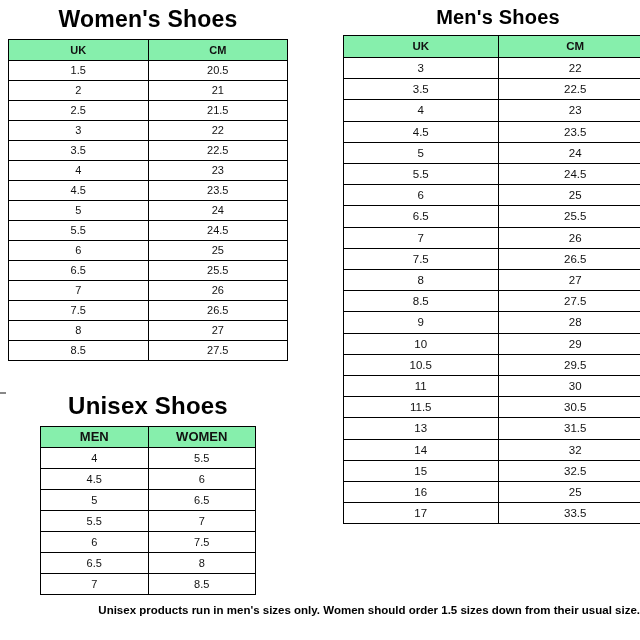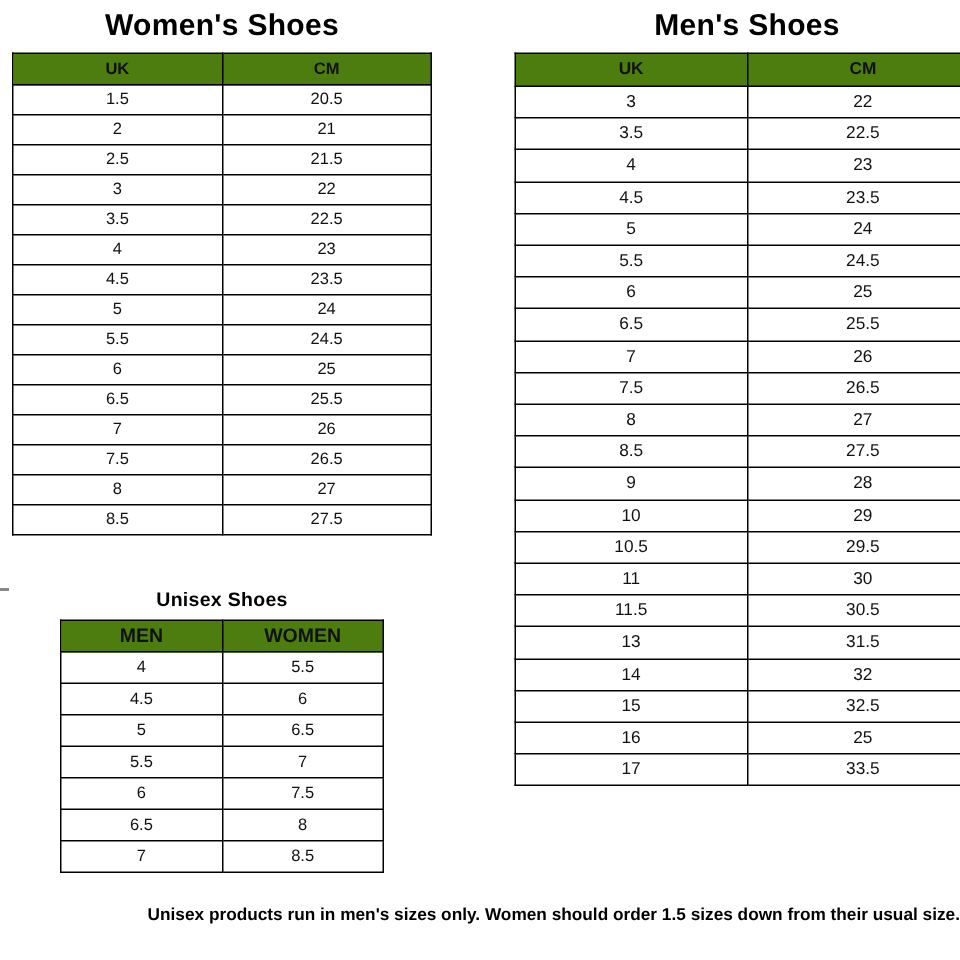--- a/index.html
+++ b/index.html
@@ -48,53 +48,53 @@
     text-align: center;
     font-size: 11px;
     color: #111111;
     padding: 0;
     height: 19px;
     line-height: 19px;
     font-weight: normal;
   }
 
   table.size-table th {
-    background: #4d7c0f;
+    background: #86efac;
     font-weight: bold;
     font-size: 11px;
     height: 20px;
     line-height: 20px;
   }
 
   
   #womens-panel {
     left: 8px;
     top: 6px;
     width: 280px;
   }
-  #womens-panel .panel-title { font-size: 20px; }
+  #womens-panel .panel-title { font-size: 23px; }
 
   
   #mens-panel {
     left: 322px;
     top: 6px;
     width: 310px;
     padding-left: 21px;
   }
   #mens-panel .panel-title { font-size: 20px; }
   #mens-panel table.size-table td { height: 20.2px; line-height: 20.2px; font-size: 11.5px; }
   #mens-panel table.size-table th { height: 21px; line-height: 21px; font-size: 11.5px; }
 
   
   #unisex-panel {
     left: 40px;
     top: 392px;
     width: 216px;
   }
-  #unisex-panel .panel-title { font-size: 13px; }
+  #unisex-panel .panel-title { font-size: 24px; }
   #unisex-panel table.size-table td { height: 20px; line-height: 20px; font-size: 11px; }
   #unisex-panel table.size-table th { height: 20px; line-height: 20px; font-size: 13px; }
 
   .footnote {
     position: absolute;
     left: 0;
     top: 604px;
     width: 640px;
     text-align: right;
     font-size: 11.5px;

